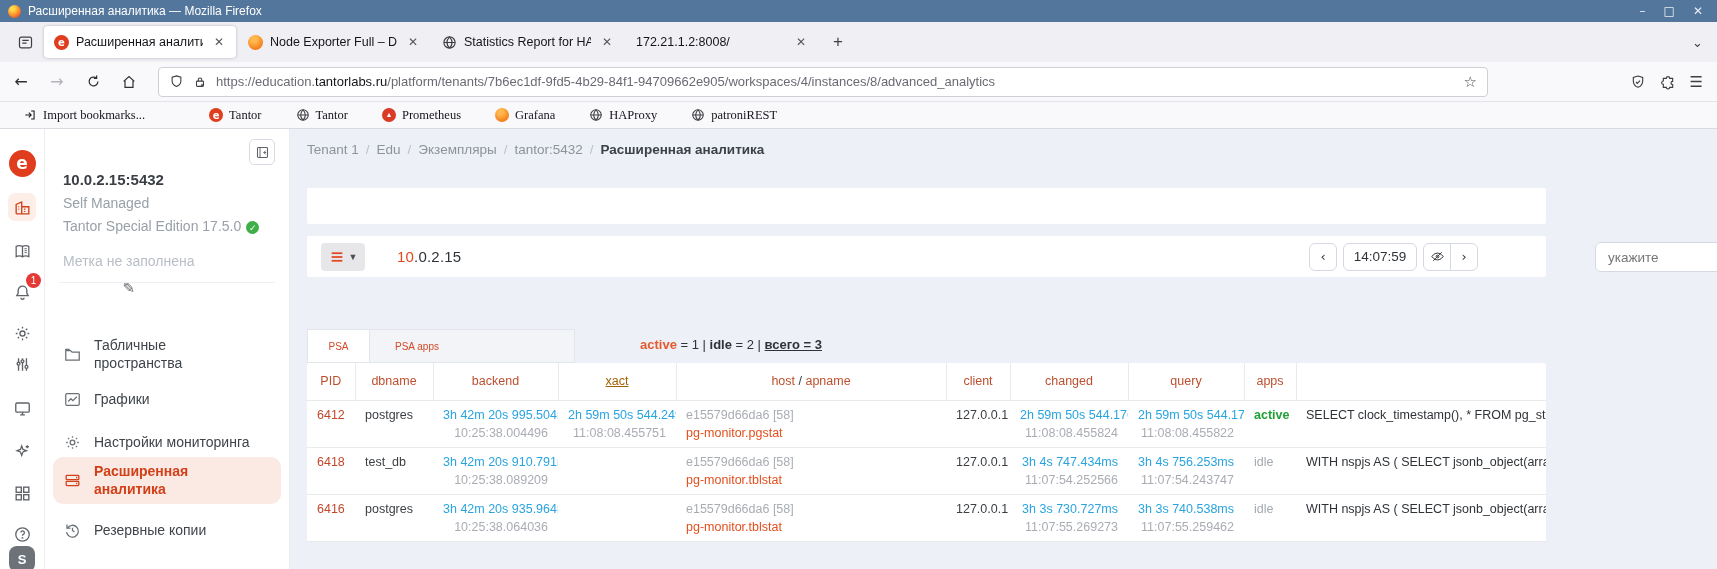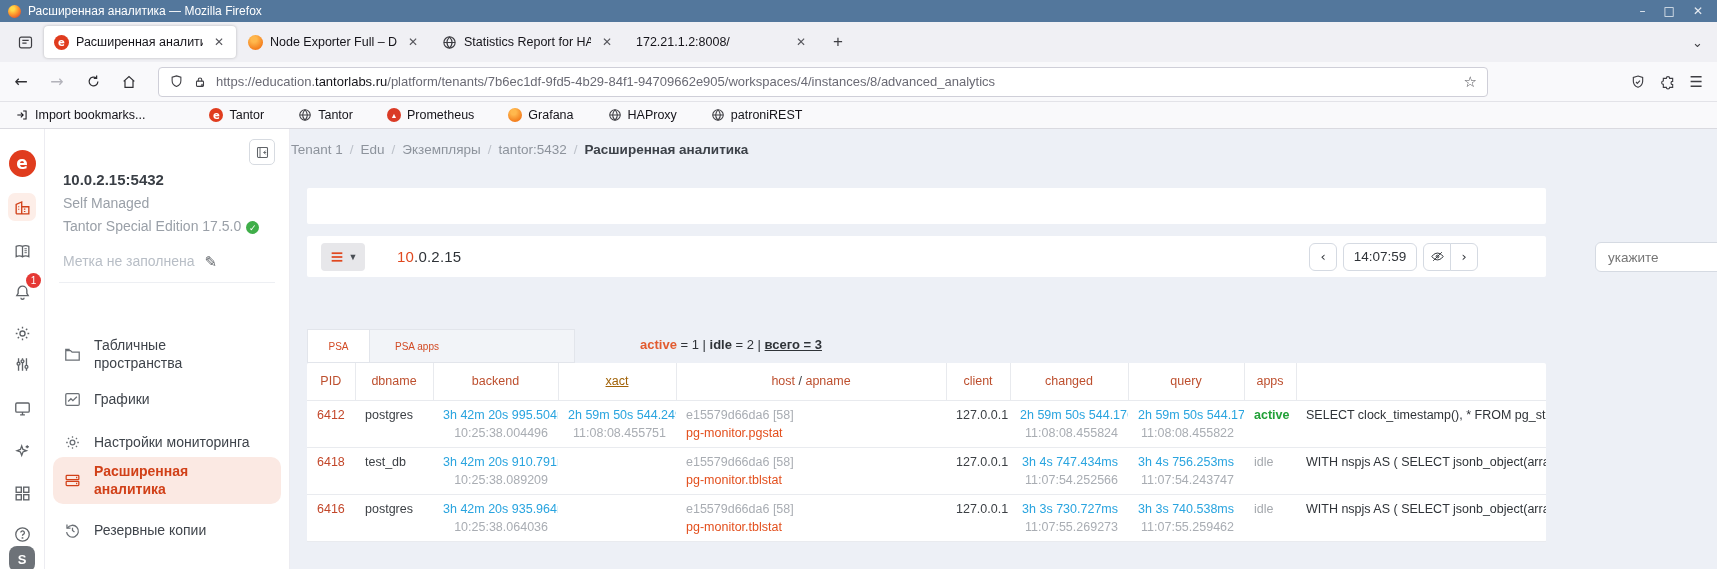--- a/index.html
+++ b/index.html
@@ -56,21 +56,21 @@
   .urlbar .icn { margin-right:9px; color:#3e3e43; }
   .url-text { flex:1; white-space:nowrap; overflow:hidden; }
   .url-text .domain { color:#15141a; }
   .star { color:#4a4a50; font-size:15px; margin-left:8px; font-family:"DejaVu Sans", sans-serif;}
   .nav-right { display:flex; align-items:center; gap:14px; margin-left:auto; padding:0 14px; color:#3e3e43;}
   .hamburger { font-size:15px; font-family:"DejaVu Sans", sans-serif; }
 
   
   .bookmarksbar { position:absolute; left:0; top:102px; width:100%; height:27px;
     background:#f9f9fb; display:flex; align-items:center; font-size:12.5px; color:#15141a;
-    padding-left:8px; gap:20px; border-bottom:1px solid #dadae0; }
+    padding-left:16px; gap:20px; border-bottom:1px solid #dadae0;font-family:Liberation Serif, serif; }
   .bm { display:flex; align-items:center; gap:6px; padding:2px 7px; border-radius:3px; }
   .bm .favicon { width:14px; height:14px; flex-basis:14px; }
   .bm-sep { width:10px; }
 
   
   .app { position:absolute; left:0; top:129px; width:1717px; height:440px; background:#edf0f6; }
 
   
   .rail { position:absolute; left:0; top:0; width:45px; height:440px; background:#fff;
     border-right:1px solid #ececf1; }
@@ -90,32 +90,32 @@
   .sidebar { position:absolute; left:45px; top:0; width:245px; height:440px; background:#fff;
     border-right:1px solid #ececf1; font-size:14px; }
   .collapse-btn { position:absolute; top:10px; right:14px; width:26px; height:26px;
     border:1px solid #d7dbe1; border-radius:5px; display:flex; align-items:center; justify-content:center;
     color:#5f6368; background:#fff; }
   .sb-address { position:absolute; left:18px; top:42px; font-size:15px; color:#3a3f46; font-weight:600; }
   .sb-managed { position:absolute; left:18px; top:66px; color:#9aa0a8; }
   .sb-edition { position:absolute; left:18px; top:89px; color:#9aa0a8; display:flex; align-items:flex-end; gap:5px; }
   .check-dot { width:13px; height:13px; border-radius:50%; background:#3fae49; color:#fff; font-size:9px;
     display:flex; align-items:center; justify-content:center; margin-top:-8px; }
-  .sb-label { position:absolute; left:18px; top:124px; color:#b8bec6; display:flex; align-items:flex-start; gap:10px; }
+  .sb-label { position:absolute; left:18px; top:124px; color:#b8bec6; display:flex; align-items:center; gap:10px;flex-direction:column; }
   .pencil { color:#5f6368; font-size:15px; }
   .sb-divider { position:absolute; left:14px; right:14px; top:153px; border-top:1px solid #edeff3; }
   .menu-item { position:absolute; left:8px; right:8px; display:flex; align-items:center; gap:12px;
     padding:6px 10px; color:#3f444b; border-radius:10px; line-height:1.25;margin-top:40px; }
   .menu-item svg { width:19px; height:19px; flex:0 0 19px; color:#6b7076; }
   .menu-item.active { background:#fbe9e3; color:#d14018; font-weight:bold; }
   .menu-item.active svg { color:#d14018; }
 
   
   .main { position:absolute; left:290px; top:0; width:1427px; height:440px; }
-  .breadcrumb { position:absolute; left:1px; top:13px; font-size:13.5px; color:#8d939c; }
+  .breadcrumb { position:absolute; left:17px; top:13px; font-size:13.5px; color:#8d939c; }
   .breadcrumb .sep { color:#bcc1c9; padding:0 7px; }
   .breadcrumb .current { color:#3c4148; font-weight:bold; }
   .card { position:absolute; background:#fff; border-radius:2px; }
   .empty-strip { left:17px; top:59px; width:1239px; height:36px; }
   .toolbar-strip { left:17px; top:107px; width:1239px; height:41px; display:flex; align-items:center; }
   .listview-btn { margin-left:14px; width:44px; height:28px; background:#e7e7ea; border-radius:4px;
     display:flex; align-items:center; justify-content:center; gap:4px; }
   .listview-btn svg { width:16px; height:16px; color:#e0481f; }
   .listview-btn .caret { font-size:9px; color:#4a4f55; }
   .host-label { margin-left:32px; font-size:15px; color:#2f3338; letter-spacing:.2px; }

